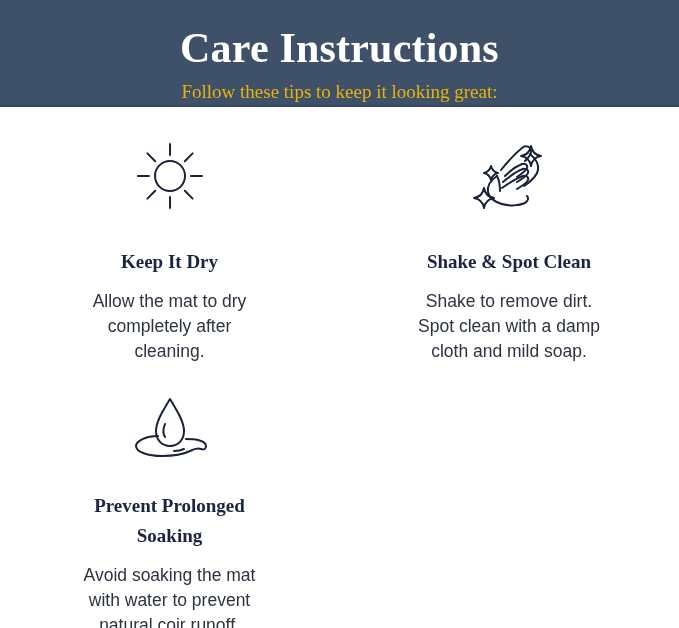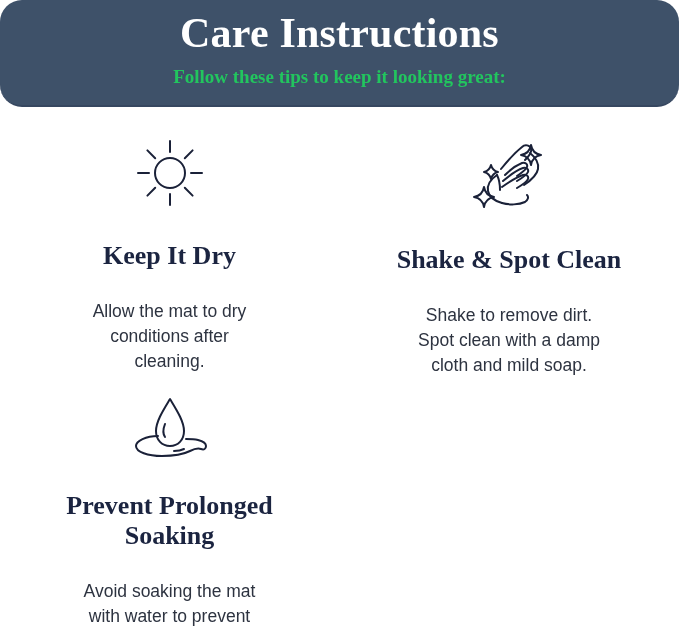--- a/index.html
+++ b/index.html
@@ -24,41 +24,40 @@
   
   .header {
     width: 679px;
     height: 107px;
     background: #3e5169;
     border-bottom: 2px solid #364760;
     box-sizing: border-box;
     display: flex;
     flex-direction: column;
     align-items: center;
-    justify-content: flex-start;
+    justify-content: flex-end;
     padding-top: 8px;
-    border-radius: 22px;
   }
   .header-title {
     font-family: "Liberation Serif", "DejaVu Serif", serif;
     font-weight: bold;
     font-size: 42px;
     line-height: 50px;
     color: #ffffff;
     letter-spacing: 0.2px;
     margin: 0;
     text-align: center;
     white-space: nowrap;
   }
   .header-subtitle {
     font-family: "Liberation Serif", "DejaVu Serif", serif;
-    font-weight: bold;
+    font-weight: normal;
     font-size: 19px;
     line-height: 26px;
-    color: #22c55e;
+    color: #eab308;
     margin: 6px 0 0 0;
     text-align: center;
     white-space: nowrap;
   }
 
   
   .grid {
     width: 679px;
     height: 521px;
     display: grid;
@@ -88,25 +87,25 @@
     stroke: #1a2138;
     fill: none;
     stroke-width: 2;
     stroke-linecap: round;
     stroke-linejoin: round;
   }
 
   .card-title {
     font-family: "Liberation Serif", "DejaVu Serif", serif;
     font-weight: bold;
-    font-size: 26px;
+    font-size: 19px;
     line-height: 30px;
     color: #1b2440;
     text-align: center;
-    margin: 16px;
+    margin: 0;
     white-space: pre-line;
   }
   .card.top .card-title { margin-top: 30px; }
   .card.bottom .card-title { margin-top: 26px; }
 
   .card-body {
     font-family: "Liberation Sans", sans-serif;
     font-size: 17.5px;
     line-height: 25px;
     color: #2d3340;
@@ -139,21 +138,21 @@
           <line x1="6" y1="38" x2="17" y2="38"></line>
           <line x1="59" y1="38" x2="70" y2="38"></line>
           <line x1="15.4" y1="15.4" x2="23.2" y2="23.2"></line>
           <line x1="52.8" y1="52.8" x2="60.6" y2="60.6"></line>
           <line x1="60.6" y1="15.4" x2="52.8" y2="23.2"></line>
           <line x1="23.2" y1="52.8" x2="15.4" y2="60.6"></line>
         </svg>
       </div>
       <h2 class="card-title">Keep It Dry</h2>
       <p class="card-body">Allow the mat to dry
-conditions after
+completely after
 cleaning.</p>
     </div>
 
     <div class="card top">
       <div class="card-icon">
         <svg width="84" height="80" viewBox="0 0 84 80" aria-hidden="true">
 
           <path d="M34 34 C42 24 50 16 55 12 C58 9 63 10 64 14 C65 17 62 21 58 25"></path>
           <path d="M63 18 C68 22 72 28 71 34 C70 40 63 46 57 50"></path>
 

